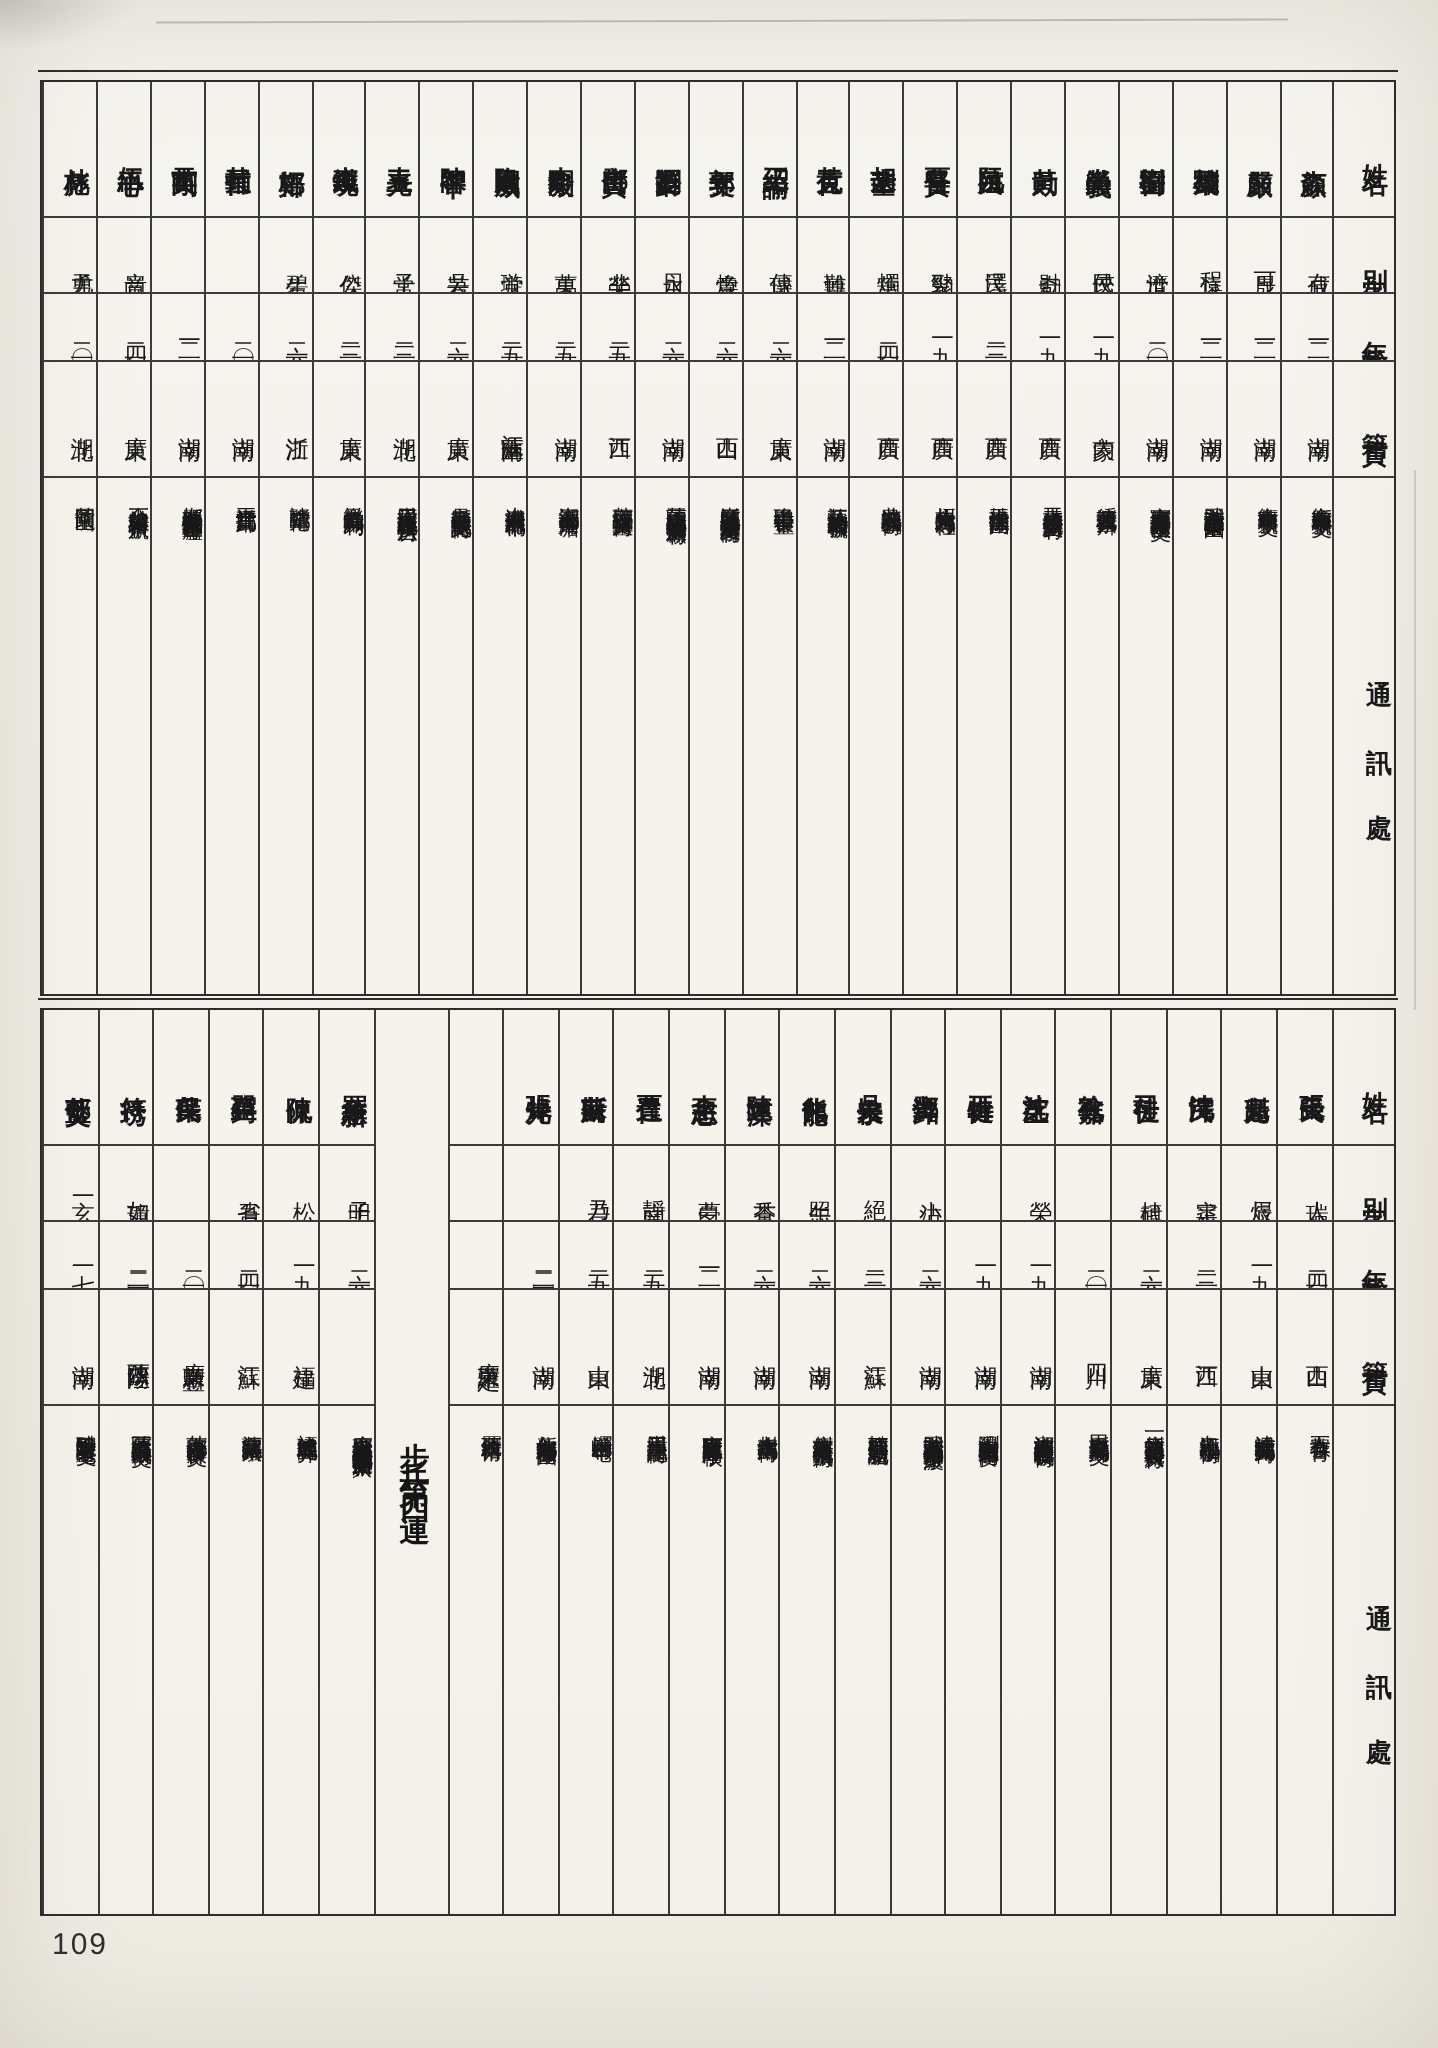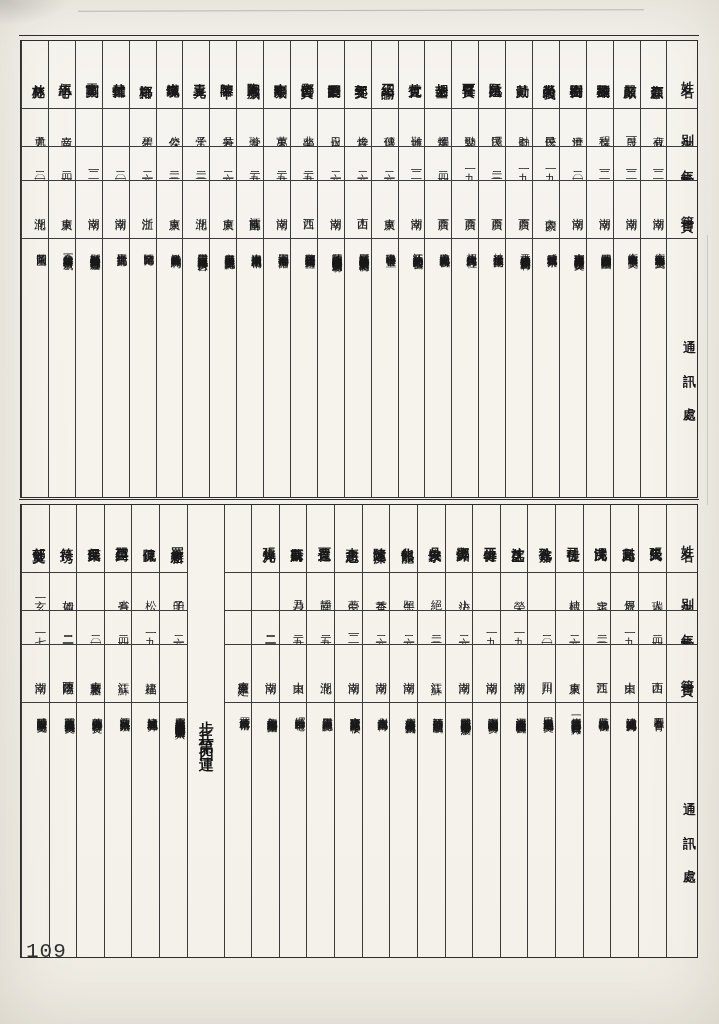--- a/index.html
+++ b/index.html
@@ -55,22 +55,22 @@
   .hcol .c-addr{letter-spacing:34px;padding-top:26px;font-size:13px;}
   .section-col{
     flex:1.3 1 0;border-left:1px solid #3b3b3b;box-sizing:border-box;
     display:flex;align-items:center;justify-content:center;
   }
   .section-label{
     writing-mode:vertical-rl;text-orientation:upright;
     font-size:15px;font-weight:700;letter-spacing:9px;color:#151515;
   }
   .page-number{
-    position:absolute;left:26px;top:940px;font-size:21px;color:#2e2e2e;
-    letter-spacing:1px;font-family:Liberation Mono, monospace;
+    position:absolute;left:26px;top:964px;font-size:15px;color:#2e2e2e;
+    letter-spacing:1px;font-family:Liberation Sans, sans-serif;
   }
 </style>
 </head>
 <body>
 
 <div class="page">
 
   <div class="art-corner"></div>
   <div class="art-topline"></div>
   <div class="art-rightline"></div>

